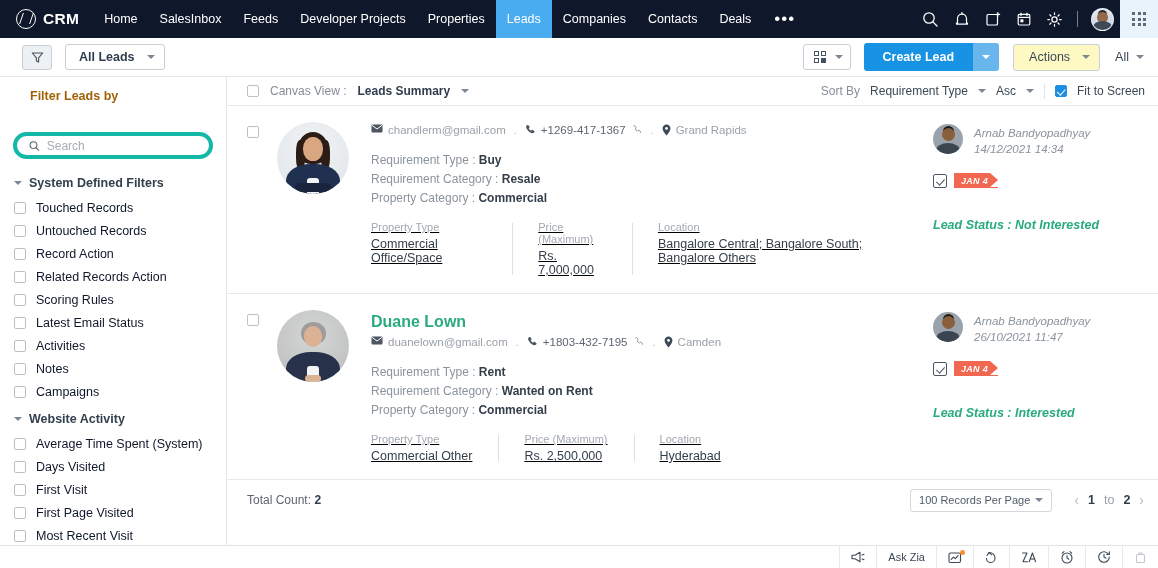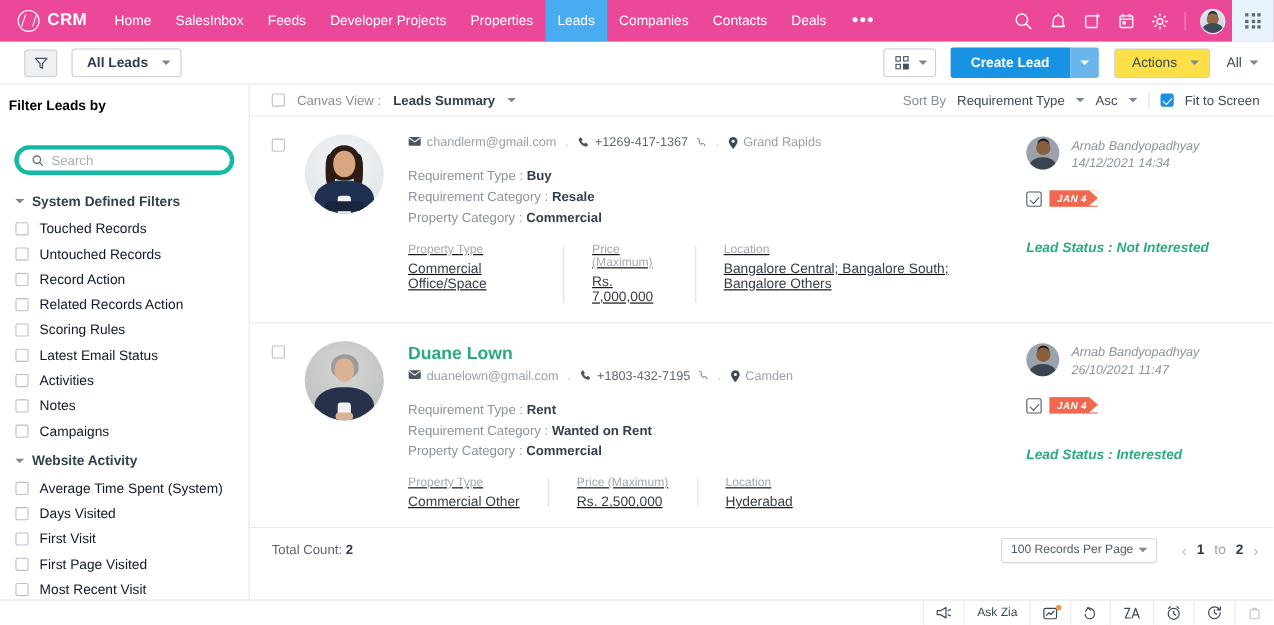--- a/index.html
+++ b/index.html
@@ -6,21 +6,21 @@
   html, body {
     width: 1158px; height: 568px;
     font-family: "Liberation Sans", sans-serif;
     background: #fff; overflow: hidden;
     -webkit-font-smoothing: antialiased;
   }
   .app { width: 1158px; height: 568px; position: relative; display: flex; flex-direction: column; }
 
   
   .topnav {
-    height: 38px; background: #ec4899; display: flex; align-items: stretch;
+    height: 38px; background: #0f172a; display: flex; align-items: stretch;
     flex: 0 0 38px; color: #fff;
   }
   .brand { display: flex; align-items: center; gap: 7px; padding: 0 14px 0 16px; }
   .brand-mark {
     width: 20px; height: 20px; border-radius: 50%;
     border: 1.6px solid #fff; position: relative; display: block;
   }
   .brand-mark::after {
     content: ""; position: absolute; left: 4px; top: 3px;
     width: 9px; height: 11px; border-left: 1.6px solid #fff;
@@ -89,40 +89,40 @@
   .create-main {
     background: #1893e4; color: #fff; font-size: 12.5px; font-weight: bold;
     height: 28px; display: flex; align-items: center; padding: 0 19px; cursor: pointer;
   }
   .create-arrow {
     background: #69b6ec; width: 26px; height: 28px; display: flex;
     align-items: center; justify-content: center; cursor: pointer;
   }
   .actions-btn {
     margin-left: 14px; height: 27px; border: 1px solid #c9cfd6; border-radius: 3px;
-    background: #fde047; display: flex; align-items: center; gap: 12px;
+    background: #fef9c3; display: flex; align-items: center; gap: 12px;
     padding: 0 9px 0 15px; font-size: 12.5px; color: #3b4856; cursor: pointer;
   }
   .all-btn {
     margin-left: 15px; display: flex; align-items: center; gap: 7px;
     font-size: 12.5px; color: #3b4856; cursor: pointer;
   }
   .caret { width: 0; height: 0; border-left: 4px solid transparent;
     border-right: 4px solid transparent; border-top: 4.5px solid #7b8794; display: block; }
   .caret.white { border-top-color: #fff; }
 
   
   .body { flex: 1; display: flex; min-height: 0; }
 
   
   .sidebar {
     width: 227px; flex: 0 0 227px; border-right: 1px solid #e4e6e9;
     padding: 12px 0 0 0; overflow: hidden; background: #fff;
   }
-  .sb-title { font-size: 12.5px; font-weight: bold; color: #000000; padding: 0 8px 9px; }
+  .sb-title { font-size: 12.5px; font-weight: bold; color: #a16207; padding: 0 30px 9px; }
   .search-wrap { padding: 0 13px 8px; }
   .search-box {
     height: 27px; border: 4px solid #14b8a6; border-radius: 14px; display: flex;
     align-items: center; gap: 7px; padding: 0 12px; cursor: text; margin-top: 20px;
   }
   .search-box input {
     border: none; outline: none; font-size: 12px; color: #4a5560;
     font-family: "Liberation Sans", sans-serif; width: 100%; background: transparent;
   }
   .search-box input::placeholder { color: #a4acb5; }

